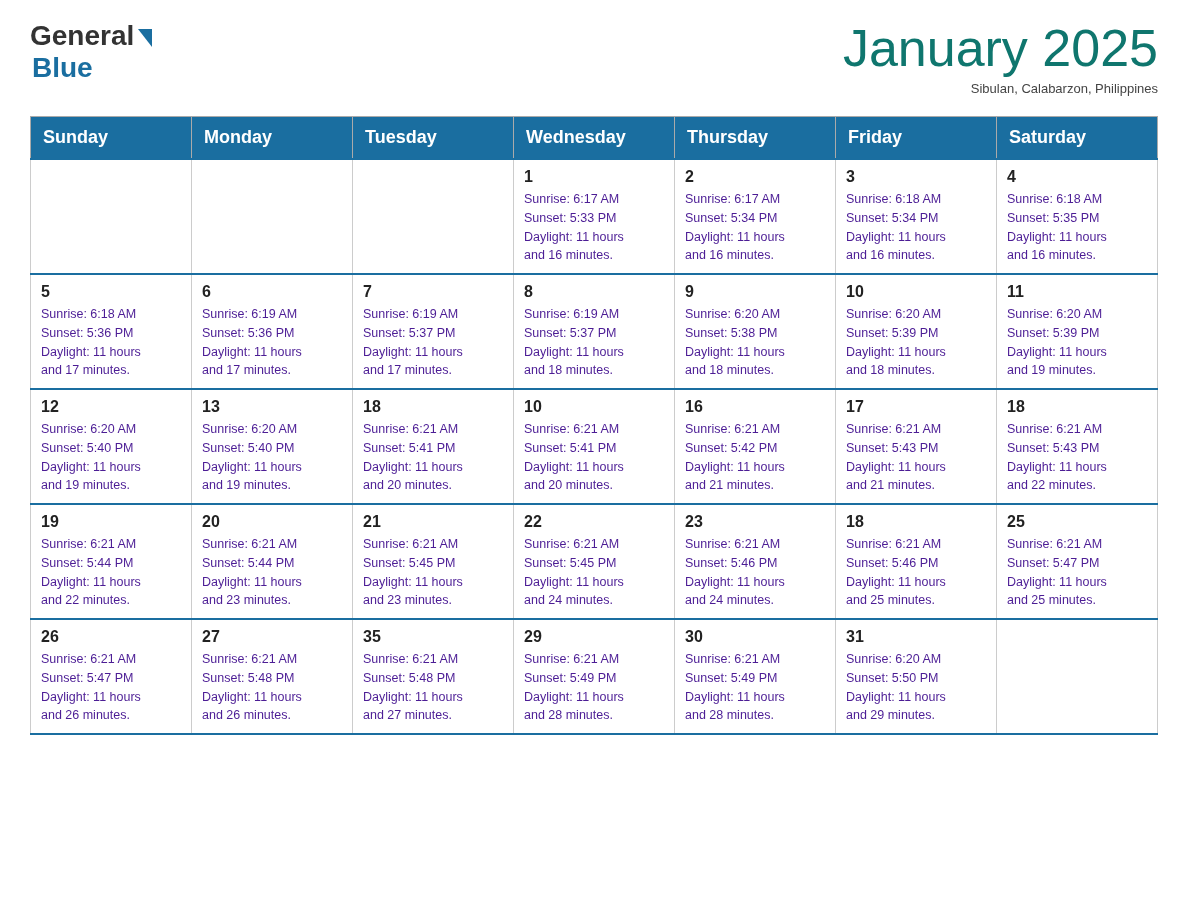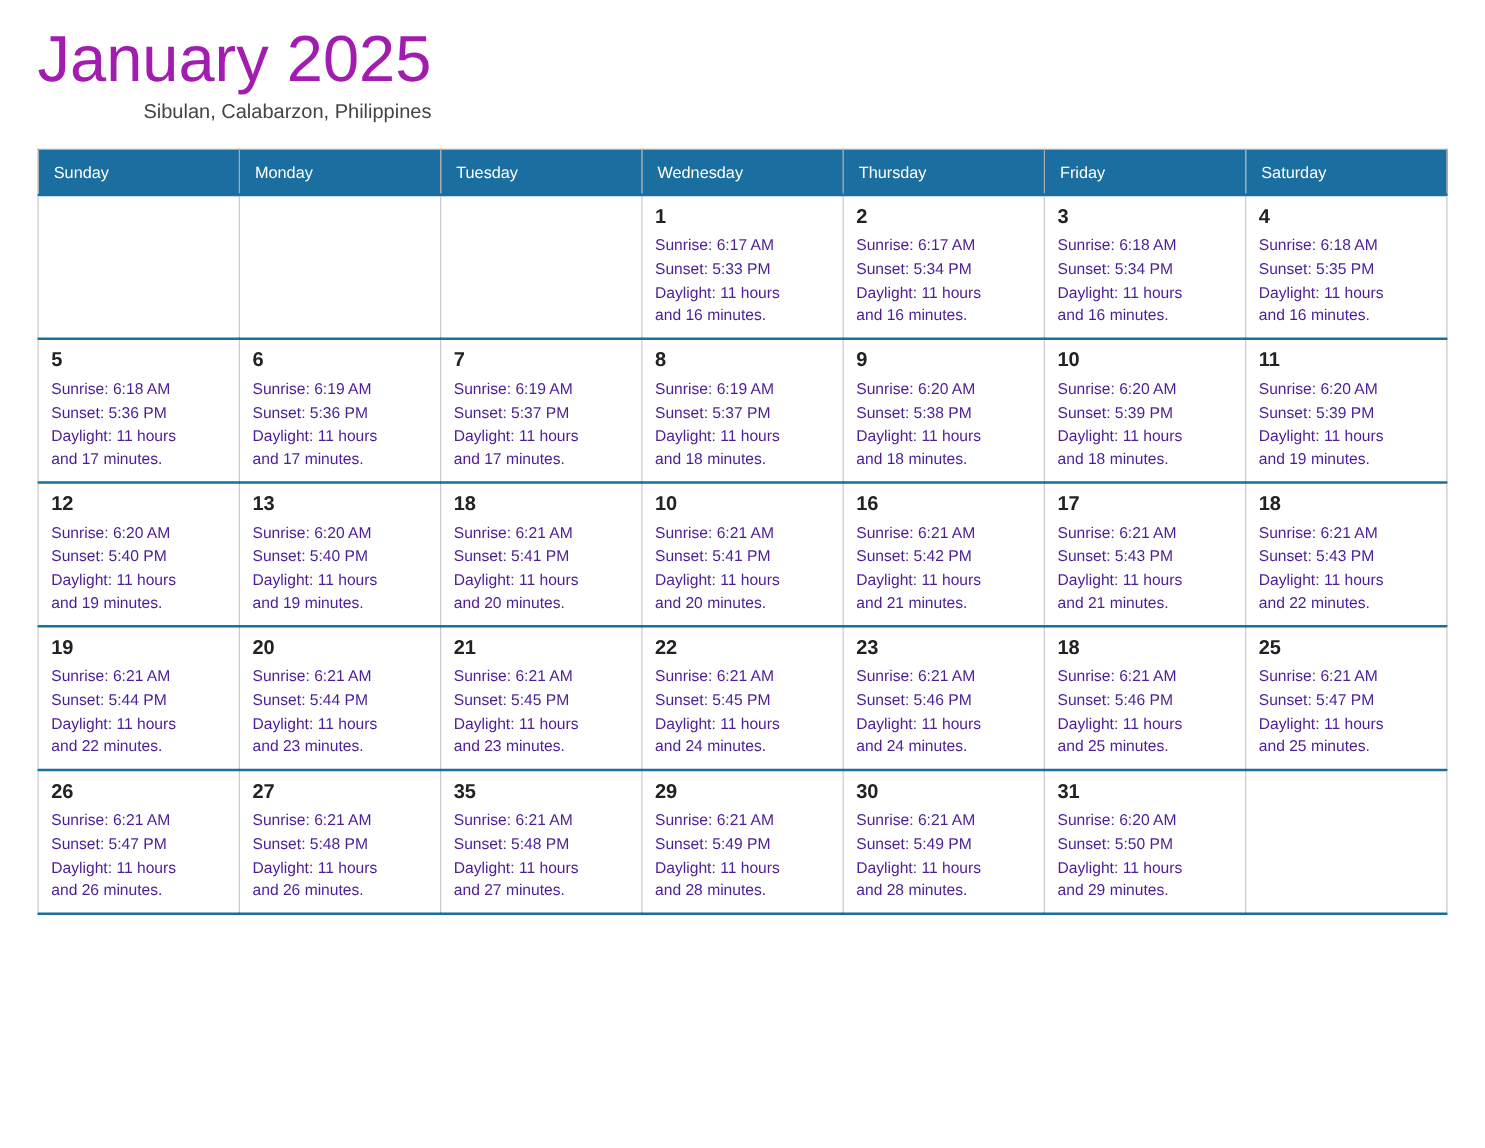--- a/index.html
+++ b/index.html
@@ -44,38 +44,38 @@
       font-weight: bold;
       color: #1a6ea0;
       margin-left: 2px;
     }
     .title-section {
       text-align: right;
     }
     .month-title {
       font-size: 52px;
       font-weight: normal;
-      color: #a21caf;
+      color: #0f766e;
       line-height: 1.1;
     }
     .location {
-      font-size: 16px;
+      font-size: 13px;
       color: #444;
       margin-top: 4px;
     }
     .calendar {
       width: 100%;
       border-collapse: collapse;
       border: 1px solid #aaa;
     }
     .calendar th {
       background-color: #1a6ea0;
       color: #fff;
-      font-size: 13px;
-      font-weight: normal;
+      font-size: 18px;
+      font-weight: bold;
       padding: 10px 12px;
       text-align: left;
       border: 1px solid #aaa;
     }
     .calendar td {
       vertical-align: top;
       padding: 8px 10px;
       border: 1px solid #ccc;
       font-size: 13px;
       color: #222;
@@ -98,20 +98,27 @@
       background: #fff;
     }
     tr {
       border-bottom: 2px solid #1a6ea0;
     }
   </style>
 </head>
 <body>
 
 <div class="header">
+  <div class="logo">
+    <div class="logo-top">
+      <span class="logo-general">General</span>
+      <div class="logo-arrow"></div>
+    </div>
+    <span class="logo-blue">Blue</span>
+  </div>
   <div class="title-section">
     <div class="month-title">January 2025</div>
     <div class="location">Sibulan, Calabarzon, Philippines</div>
   </div>
 </div>
 
 <table class="calendar">
   <thead>
     <tr>
     <th>Sunday</th>

